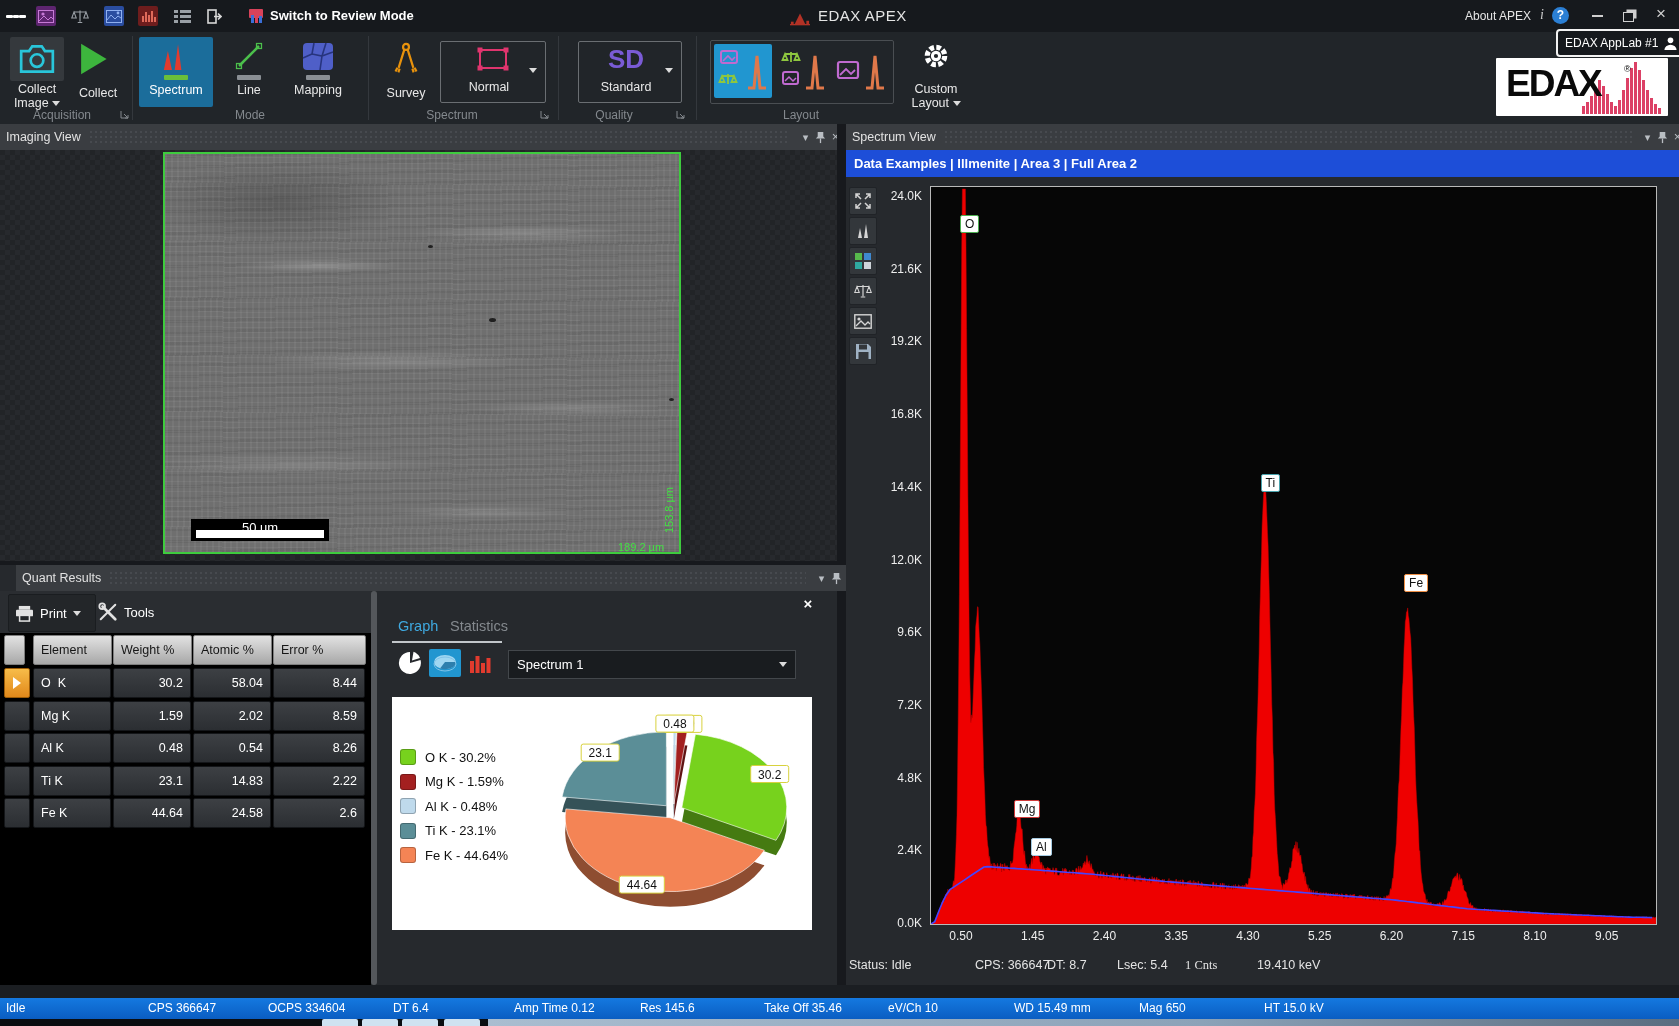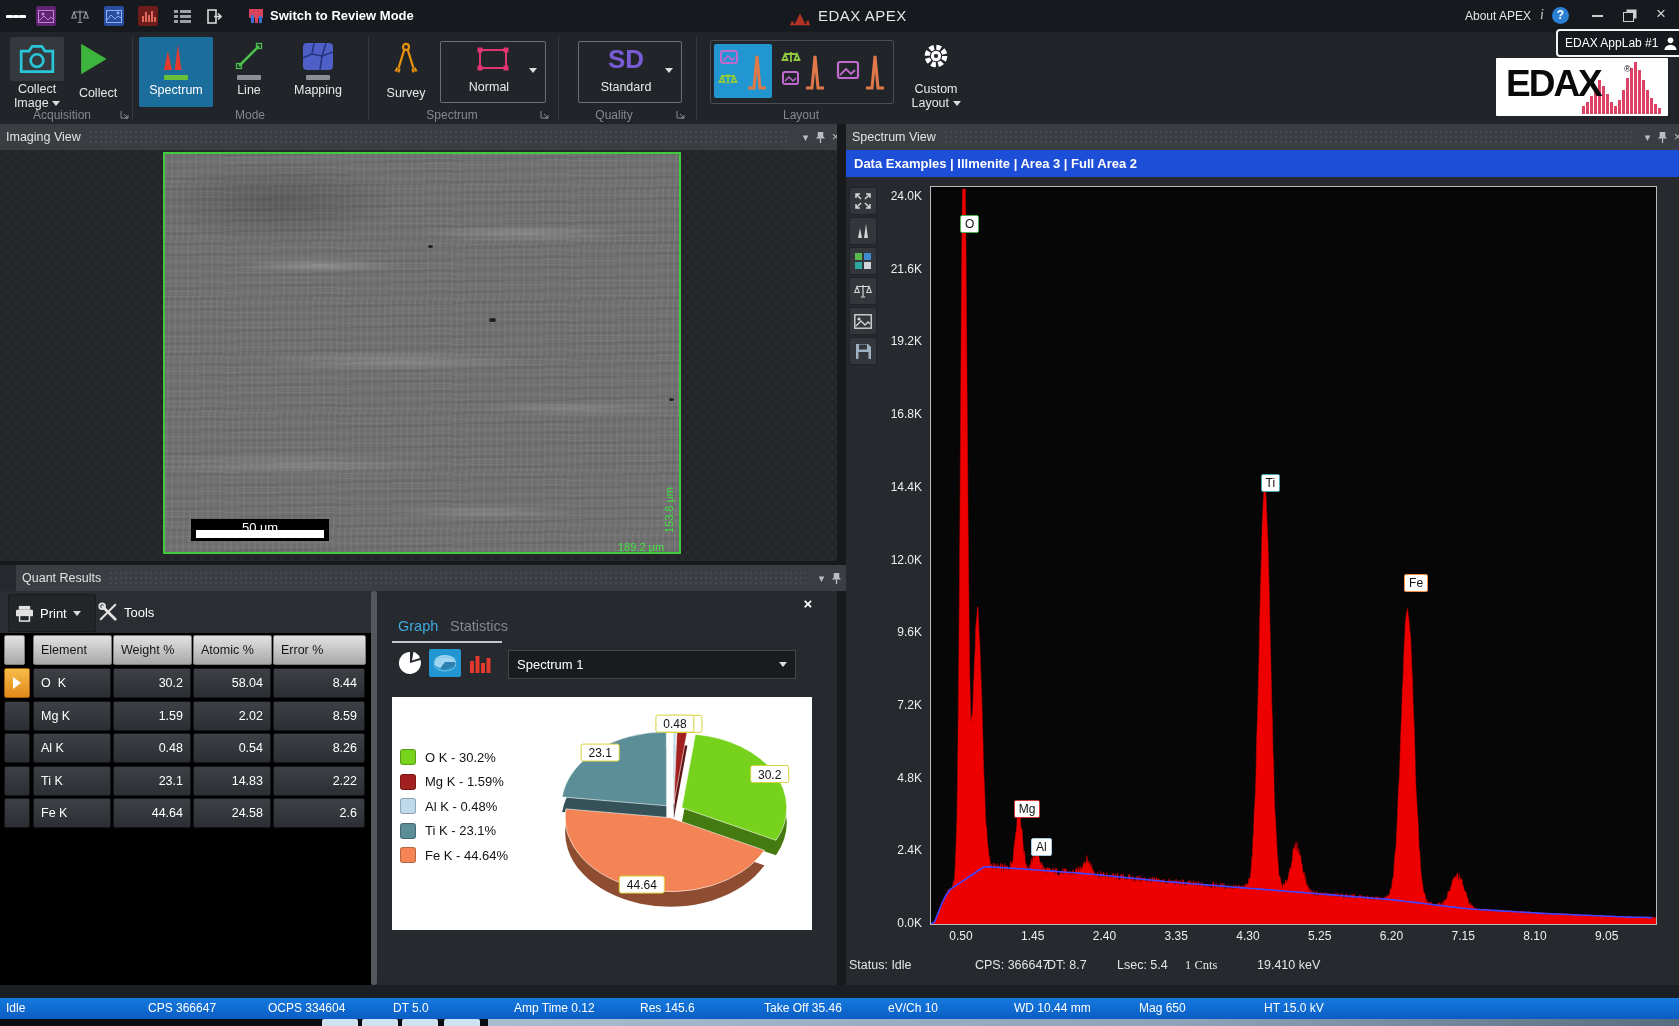--- a/index.html
+++ b/index.html
@@ -626,26 +626,26 @@
       <span class="spec-status" style="left: 201px;">DT: 8.7</span>
       <span class="spec-status" style="left: 271px;">Lsec: 5.4</span>
       <span class="spec-status" style="left: 339px; font-family: Liberation Serif, serif;">1 Cnts</span>
       <span class="spec-status" style="left: 411px;">19.410 keV</span>
     </div>
 
   <div id="bluebar" class="abs">
       <span class="bb-item" style="left: 6px;">Idle</span>
       <span class="bb-item" style="left: 148px;">CPS 366647</span>
       <span class="bb-item" style="left: 268px;">OCPS 334604</span>
-      <span class="bb-item" style="left: 393px;">DT 5.0</span>
+      <span class="bb-item" style="left: 393px;">DT 6.4</span>
       <span class="bb-item" style="left: 514px;">Amp Time 0.12</span>
       <span class="bb-item" style="left: 640px;">Res 145.6</span>
       <span class="bb-item" style="left: 764px;">Take Off 35.46</span>
       <span class="bb-item" style="left: 888px;">eV/Ch 10</span>
-      <span class="bb-item" style="left: 1014px;">WD 10.44 mm</span>
+      <span class="bb-item" style="left: 1014px;">WD 15.49 mm</span>
       <span class="bb-item" style="left: 1139px;">Mag 650</span>
       <span class="bb-item" style="left: 1264px;">HT 15.0 kV</span>
     </div>
   <div id="taskbar" class="abs">
     <div class="tb-tab" style="left:322px;width:36px;"></div>
     <div class="tb-tab" style="left:362px;width:36px;"></div>
     <div class="tb-tab" style="left:402px;width:36px;"></div>
     <div class="tb-tab" style="left:444px;width:36px;"></div>
     <div id="tb-strip"></div>
   </div>

